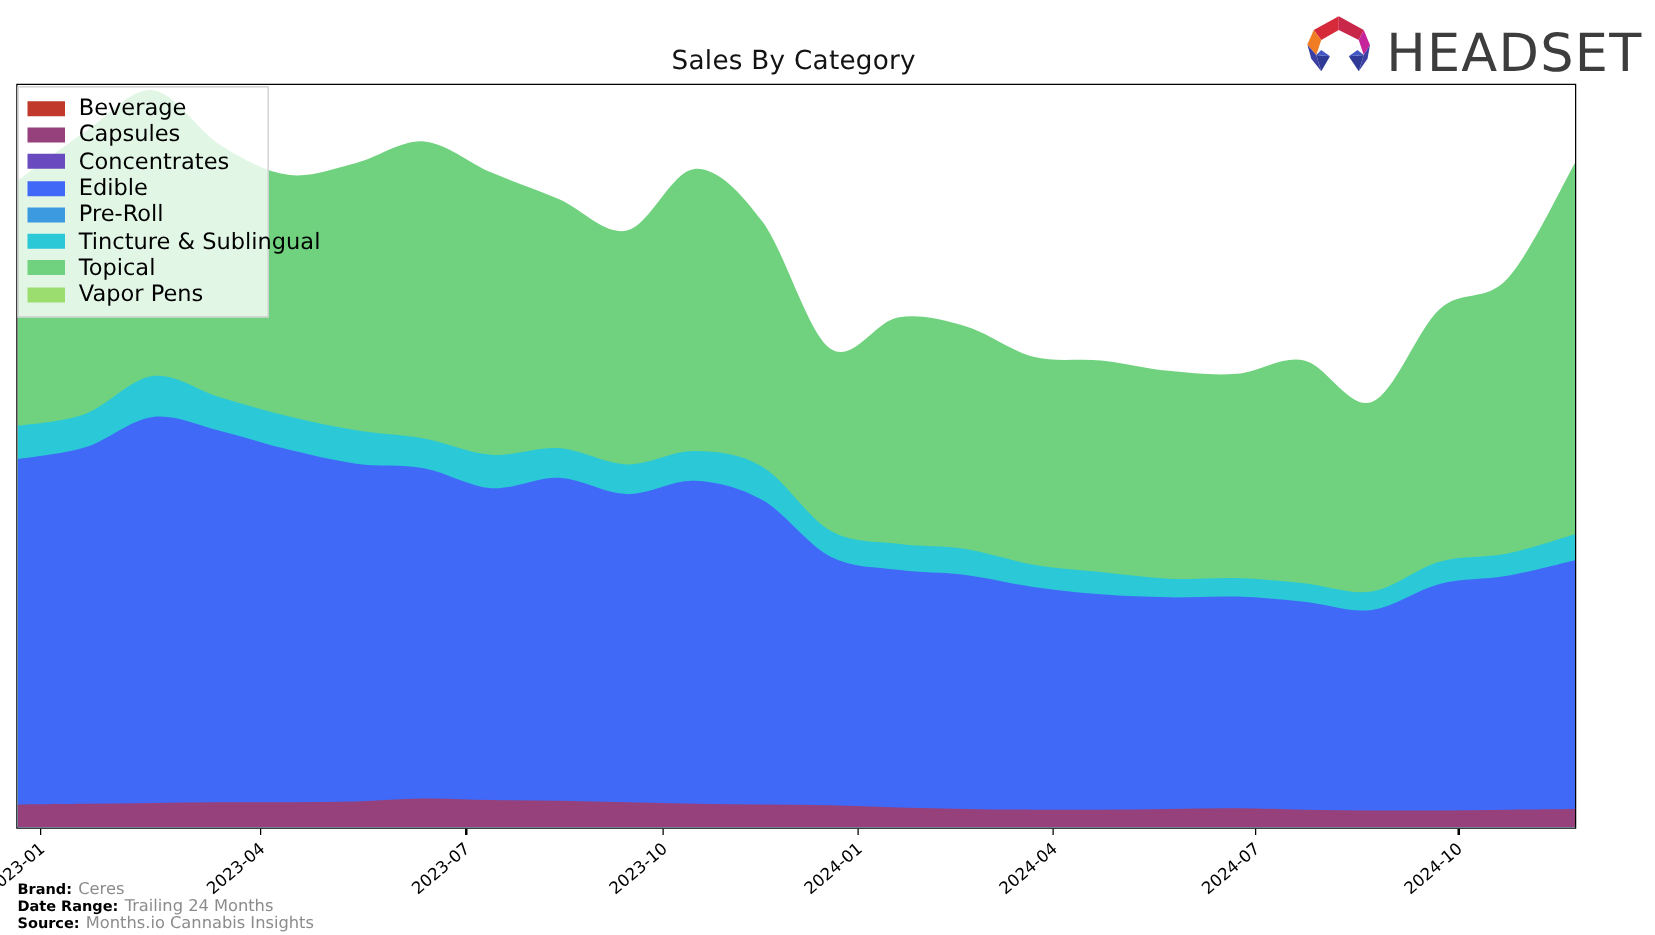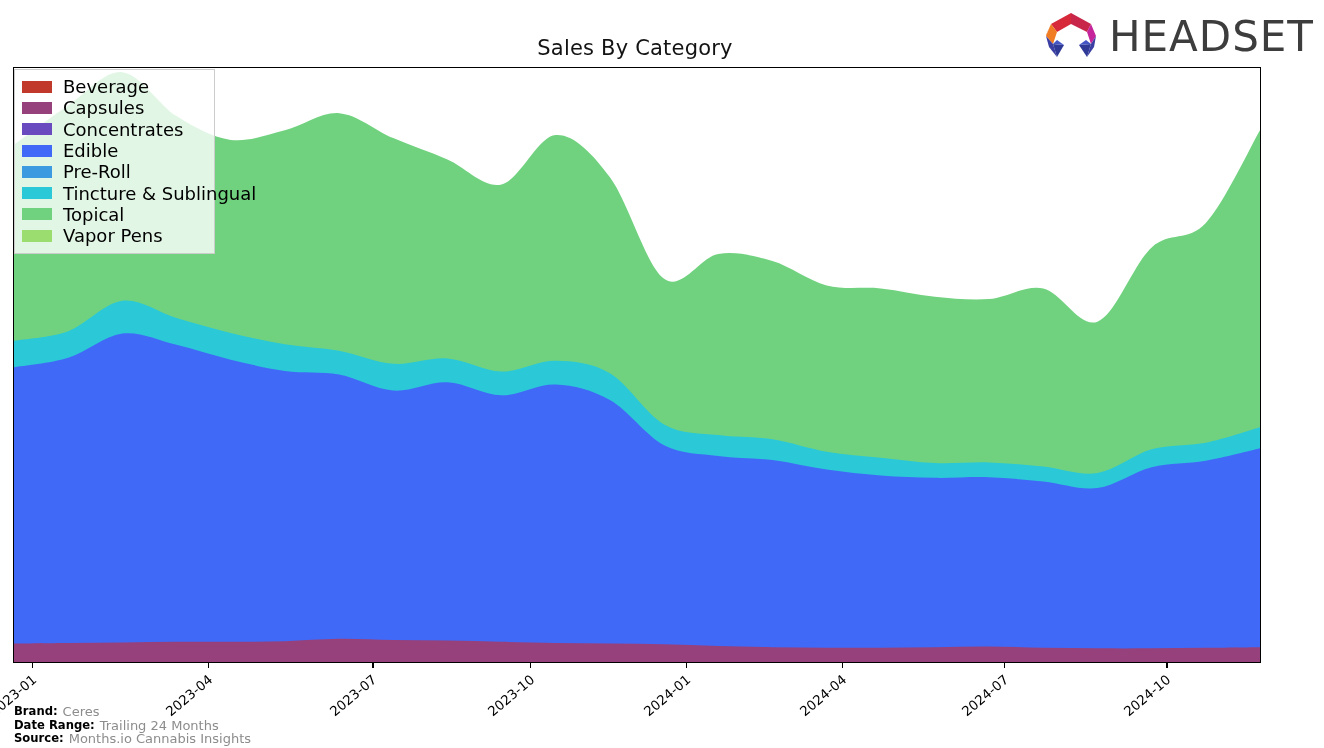--- a/index.html
+++ b/index.html
@@ -30,21 +30,21 @@
     font-size: 21px;
     font-weight: normal;
     color: #131313;
     letter-spacing: 0.2px;
   }
   .brand-logo {
     position: absolute;
     right: 10px;
     top: 10px;
     display: flex;
-    align-items: center;
+    align-items: flex-end;
     gap: 10px;
   }
   .brand-logo .logo-word {
     font-size: 42px;
     font-weight: 400;
     letter-spacing: 1px;
     color: #3d3d3d;
     line-height: 1;
     font-family: "DejaVu Sans", "Liberation Sans", sans-serif;
   }

